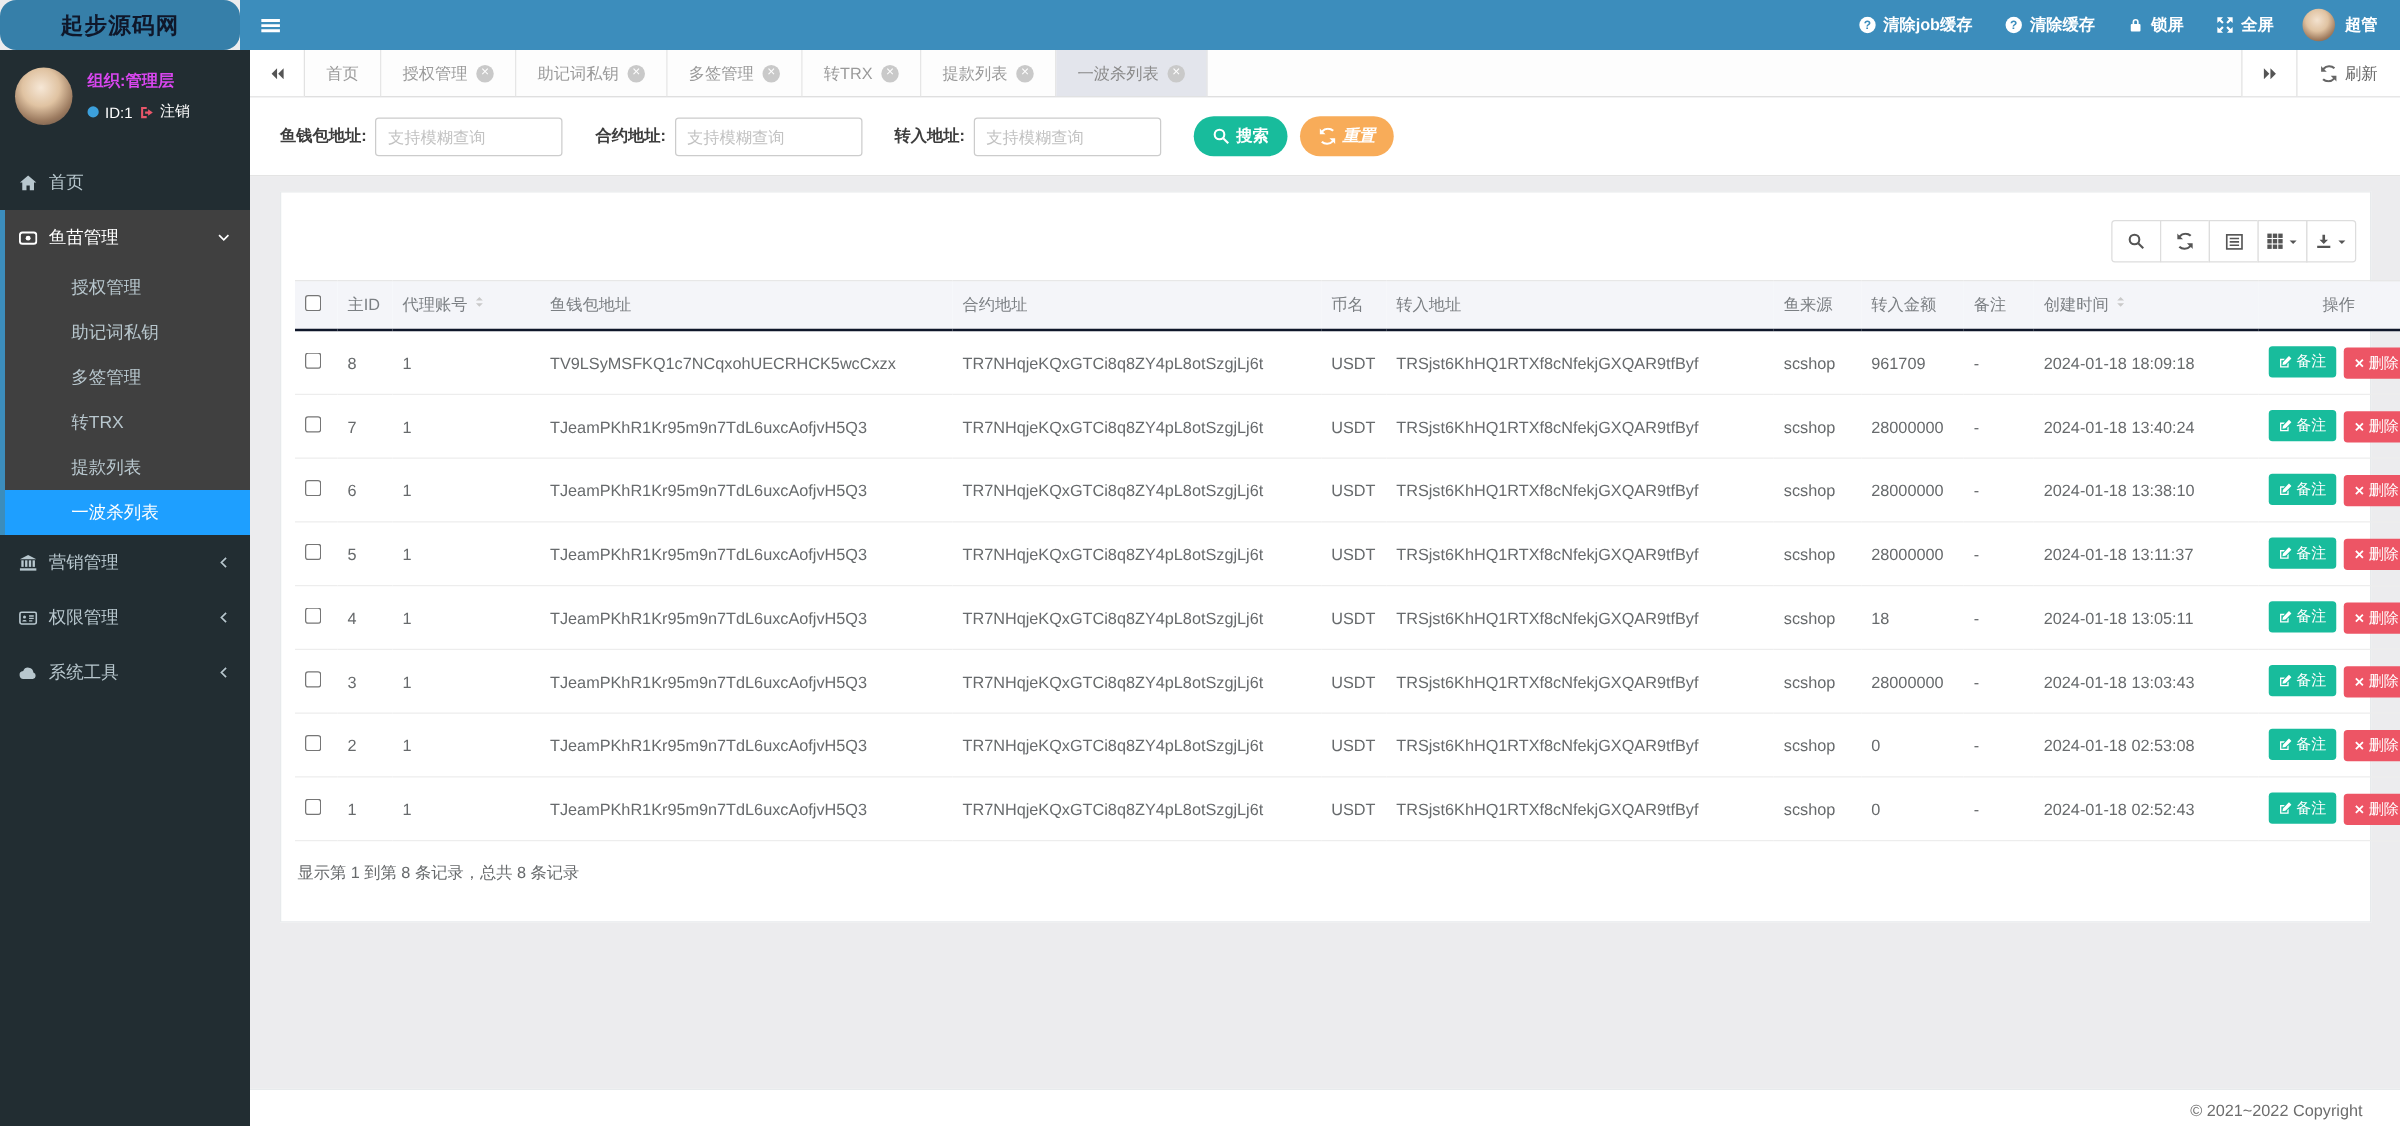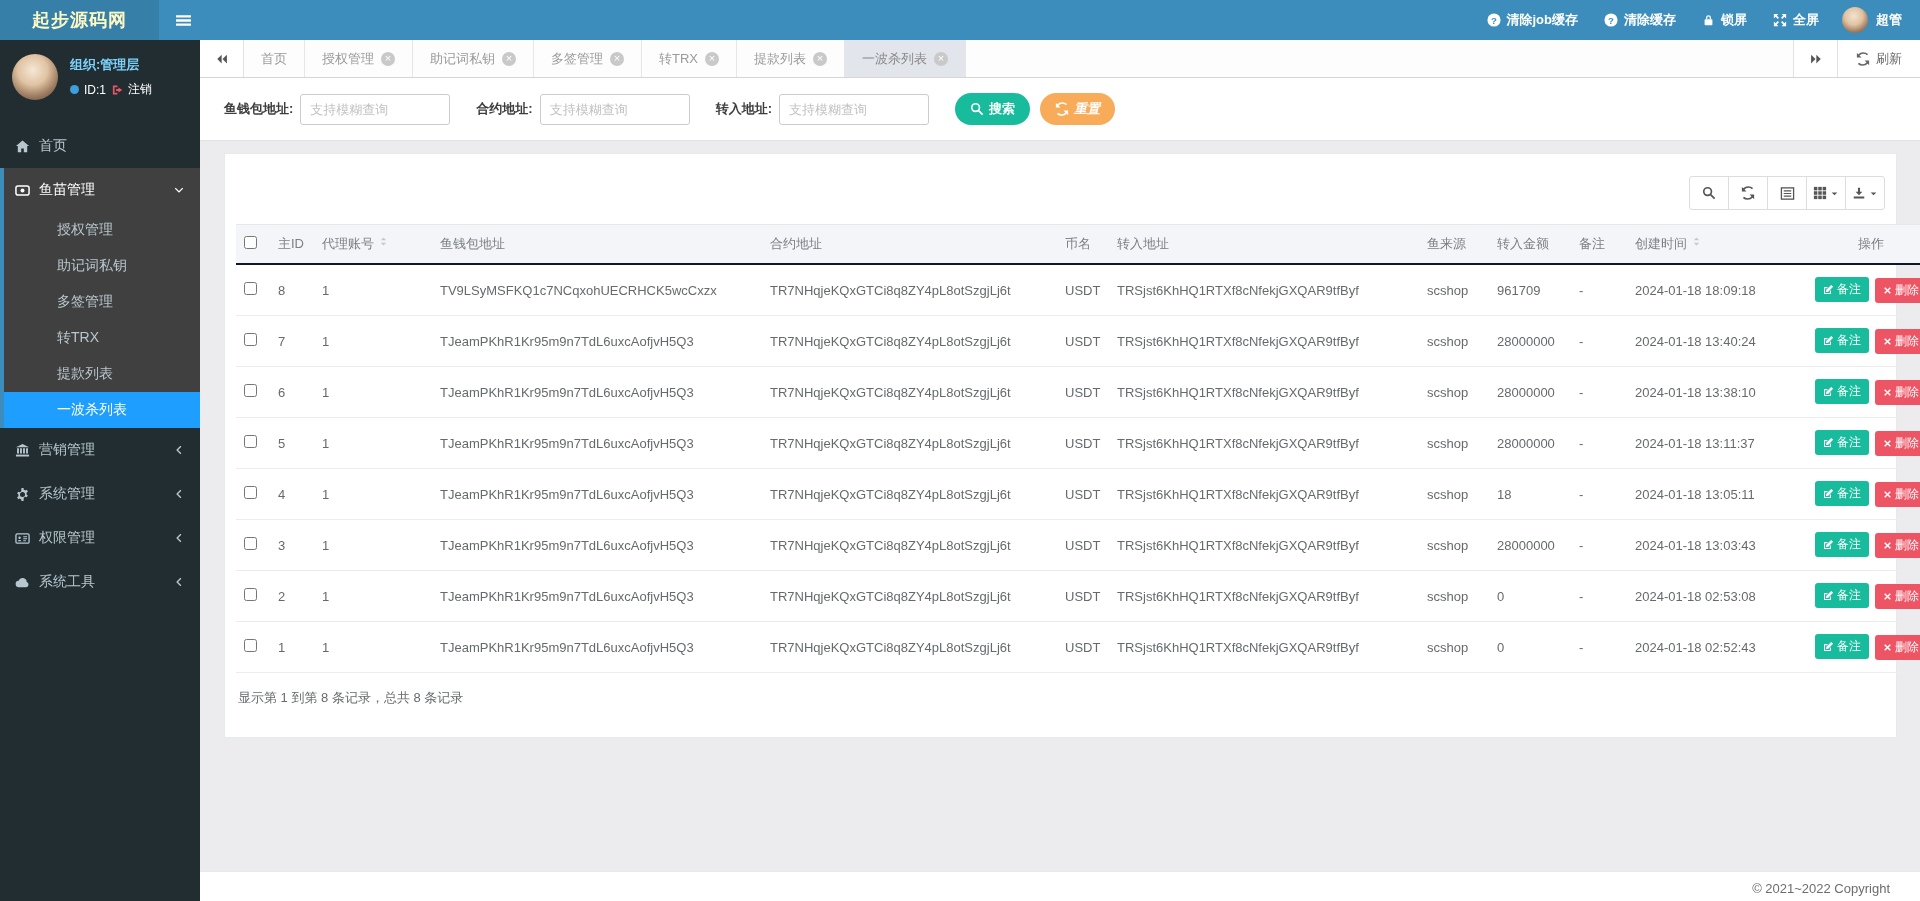--- a/index.html
+++ b/index.html
@@ -1,37 +1,37 @@
 <!DOCTYPE html>
 <html><head>
 <meta charset="utf-8">
 <style>
   * { margin:0; padding:0; box-sizing:border-box; }
   html,body { width:1920px; height:901px; overflow:hidden;
     font-family:"Liberation Sans","DejaVu Sans",sans-serif; font-size:13px; background:#ececee; }
 
   
   .navbar { position:absolute; top:0; left:0; right:0; height:40px; display:flex; z-index:30; }
-  .brand { width:159px; height:40px; background:#367fa9; color:#fef9c3; font-size:18px; font-weight:bold;
-           display:flex; align-items:center; justify-content:center; letter-spacing:1px; }
+  .brand { width:192px; height:40px; background:#367fa9; color:#0f172a; font-size:18px; font-weight:bold;
+           display:flex; align-items:center; justify-content:center; letter-spacing:1px;border-radius:13px; }
   .nav-main { flex:1; background:#3c8dbc; display:flex; align-items:center; color:#fff; }
   .hamburger { padding:0 16px; height:40px; display:flex; align-items:center; cursor:pointer; }
   .nav-spacer { flex:1; }
   .nav-link { display:flex; align-items:center; gap:6px; color:#fff; font-weight:bold; font-size:13px;
               padding:0 13px; height:40px; cursor:pointer; }
   .nav-user { display:flex; align-items:center; gap:8px; padding:0 18px 0 10px; font-weight:bold; cursor:pointer; }
   .avatar-sm { width:26px; height:26px; border-radius:50%;
      background:radial-gradient(circle at 45% 35%, #f3e2cf 0%, #e0c3a2 40%, #a17d60 70%, #5f4a3d 100%); }
 
   
   .sidebar { position:absolute; top:40px; left:0; bottom:0; width:200px; background:#222d32; color:#b8c7ce; }
   .user-panel { display:flex; gap:12px; padding:14px 12px 16px 12px; align-items:center; }
   .avatar-lg { width:46px; height:46px; border-radius:50%; flex:0 0 46px;
      background:radial-gradient(circle at 45% 35%, #f6e7d6 0%, #e0c3a2 38%, #9b7a5f 68%, #54423a 100%); }
-  .user-info .org { color:#7dd3fc; font-weight:bold; font-size:13px; margin-bottom:7px; }
+  .user-info .org { color:#d946ef; font-weight:bold; font-size:13px; margin-bottom:7px; }
   .user-meta { display:flex; align-items:center; gap:5px; font-size:12px; color:#fff; }
   .dot { width:9px; height:9px; border-radius:50%; background:#3ca0dc; display:inline-block; }
   .menu { list-style:none; margin-top:8px; }
   .menu-item { position:relative; }
   .menu-link { display:flex; align-items:center; gap:9px; padding:13px 15px; font-size:14px; color:#b8c7ce; cursor:pointer; }
   .menu-link .grow { flex:1; }
   .menu-item.expanded { border-left:4px solid #3c8dbc; background:#404040; }
   .menu-item.expanded > .menu-link { color:#fff; padding-left:11px; }
   .submenu { list-style:none; }
   .submenu li { padding:9px 5px 9px 57px; font-size:14px; color:#b8c7ce; cursor:pointer; }
@@ -209,35 +209,20 @@
                 <path d="M8 1 15 4.6H1z"></path>
                 <rect x="2.2" y="5.6" width="2" height="5.6"></rect>
                 <rect x="5.4" y="5.6" width="2" height="5.6"></rect>
                 <rect x="8.6" y="5.6" width="2" height="5.6"></rect>
                 <rect x="11.8" y="5.6" width="2" height="5.6"></rect>
                 <rect x="1" y="12.4" width="14" height="2"></rect>
               </g>
             </svg>
           </span>
           <span class="grow">营销管理</span>
-          <span class="ic">
-            <svg width="12" height="12" viewBox="0 0 16 16">
-              <path fill="none" stroke="currentColor" stroke-width="1.8" d="M10.5 3l-5 5 5 5"></path>
-            </svg>
-          </span>
-        </div>
-      </li>
-      <li class="menu-item">
-        <div class="menu-link">
-          <span class="ic">
-            <svg width="15" height="15" viewBox="0 0 16 16">
-              <path fill="currentColor" fill-rule="evenodd" d="M6.9 1h2.2l.3 1.8a5.4 5.4 0 011.5.9l1.7-.7 1.1 2-1.4 1.1a5.6 5.6 0 010 1.8l1.4 1.1-1.1 2-1.7-.7a5.4 5.4 0 01-1.5.9L9.1 15H6.9l-.3-1.8a5.4 5.4 0 01-1.5-.9l-1.7.7-1.1-2 1.4-1.1a5.6 5.6 0 010-1.8L2.3 7l1.1-2 1.7.7a5.4 5.4 0 011.5-.9zM8 5.3a2.7 2.7 0 100 5.4 2.7 2.7 0 000-5.4z"></path>
-            </svg>
-          </span>
-          <span class="grow">系统管理</span>
           <span class="ic">
             <svg width="12" height="12" viewBox="0 0 16 16">
               <path fill="none" stroke="currentColor" stroke-width="1.8" d="M10.5 3l-5 5 5 5"></path>
             </svg>
           </span>
         </div>
       </li>
       <li class="menu-item">
         <div class="menu-link">
           <span class="ic">

